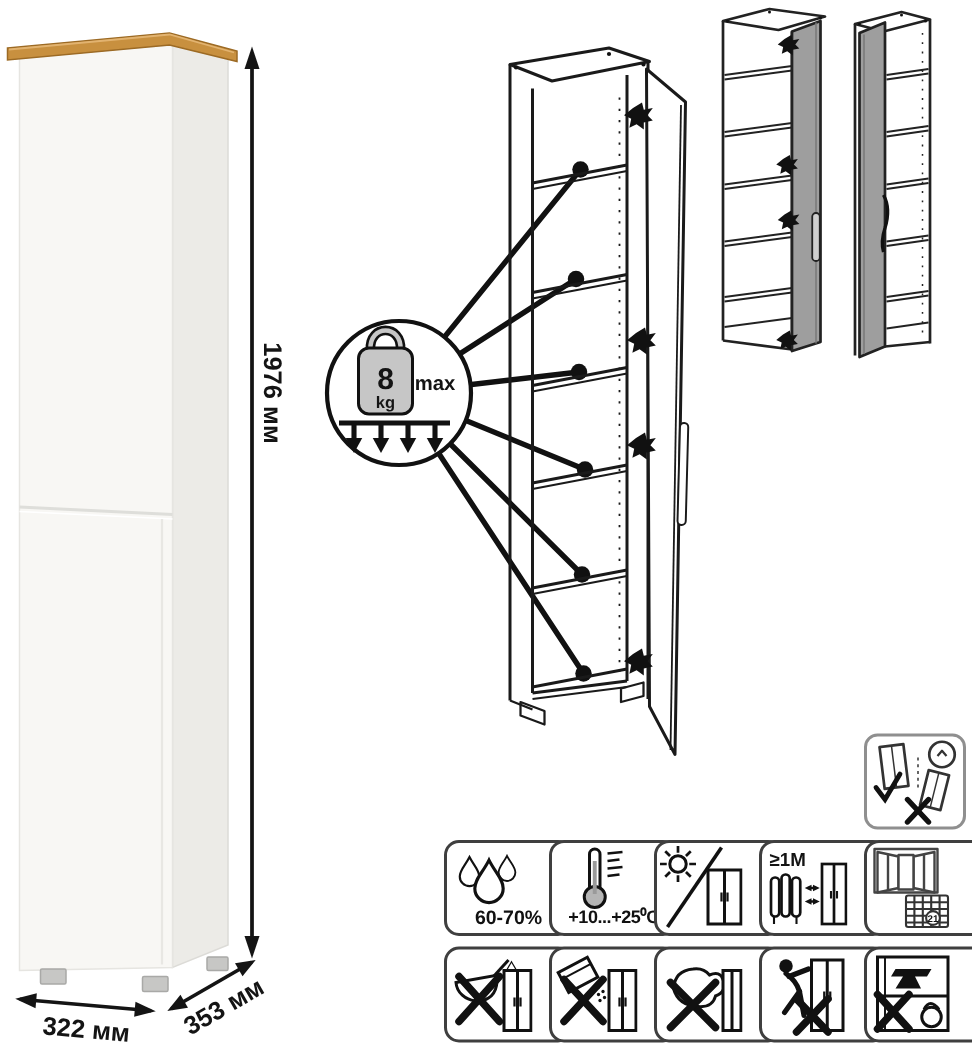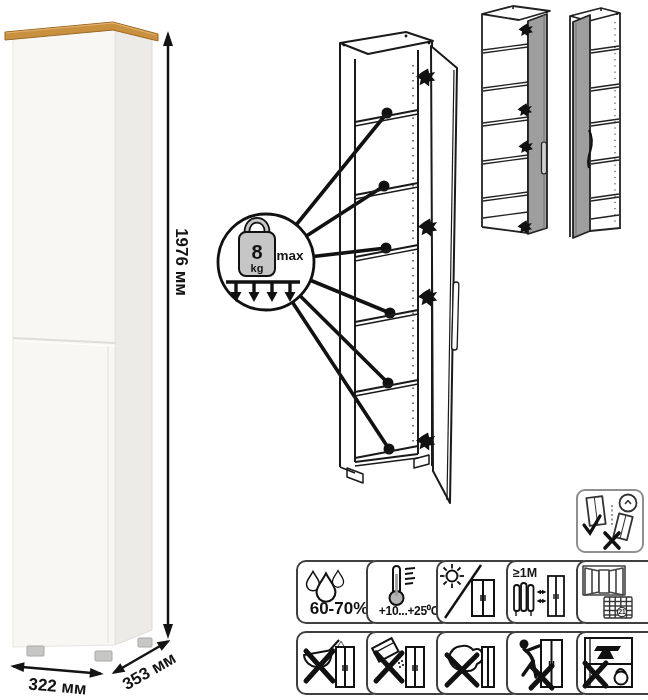--- a/index.html
+++ b/index.html
@@ -12,21 +12,21 @@
   .dim-label { font-size:17px; font-weight:bold; }
   .cell {
     position:absolute; width:86px; height:64px; box-sizing:border-box;
     background:#fff; border:2.5px solid #3f3f3f; border-radius:10px;
   }
   .cell svg { position:absolute; left:0; top:0; }
   .cell-label {
     position:absolute; left:0; right:0; bottom:3px; text-align:center;
     font-weight:bold; color:#111;
   }
-  .lbl-humidity { font-size:17px; }
+  .lbl-humidity { font-size:13px; }
   .lbl-temp { font-size:12px; letter-spacing:-0.3px; }
   .wall-icon-box {
     position:absolute; left:576px; top:489px; width:68px; height:64px;
     box-sizing:border-box; background:#fff; border:2px solid #8f8f8f; border-radius:9px;
   }
   .wall-icon-box svg { left:0; top:0; }
 </style>
 </head>
 <body>
 

